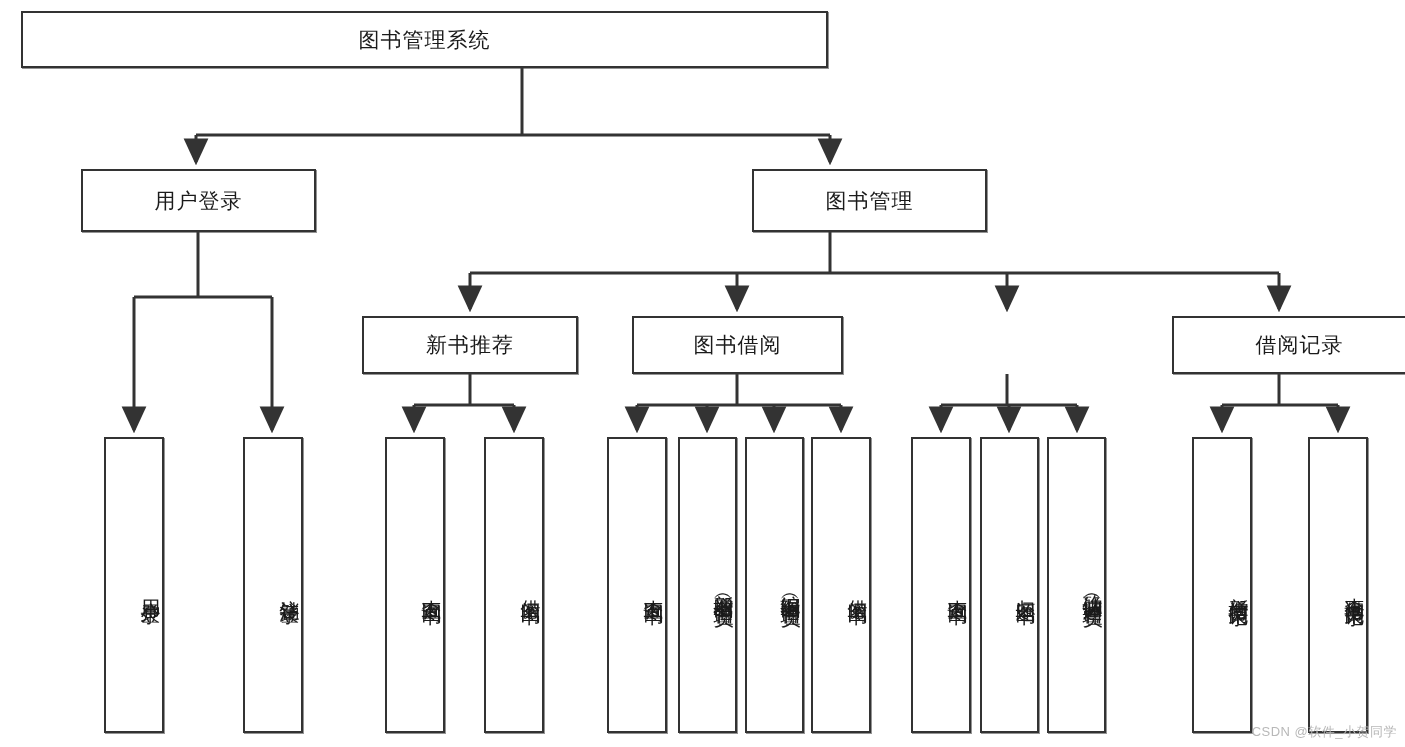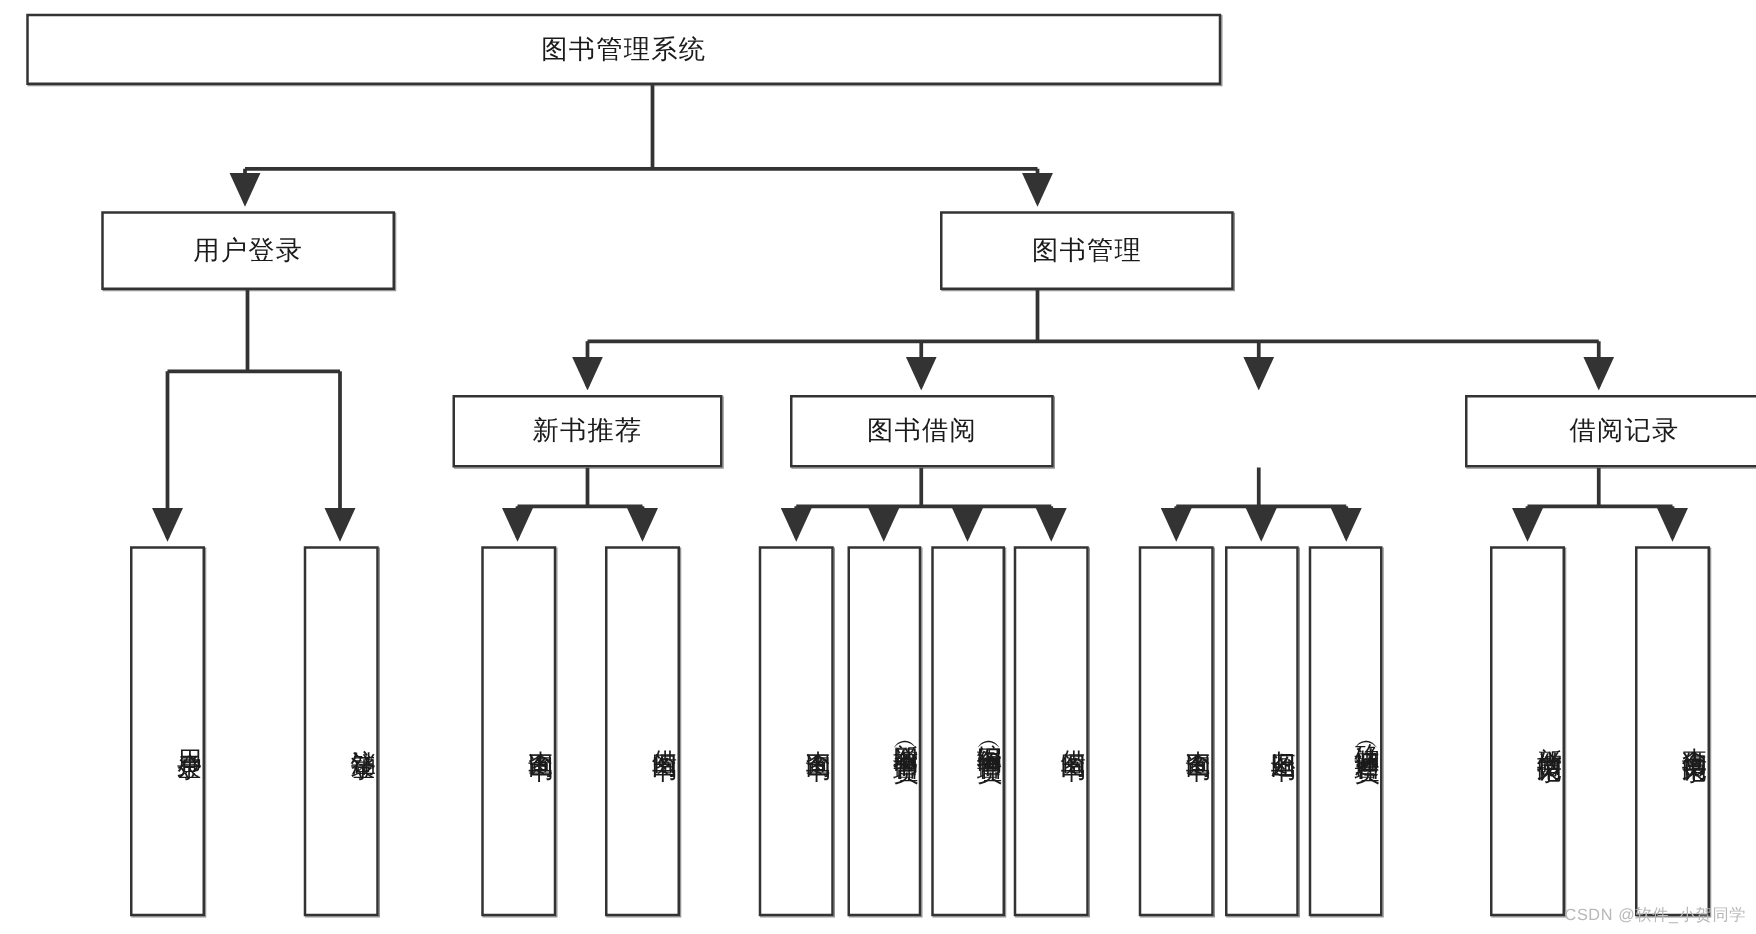--- a/index.html
+++ b/index.html
@@ -119,21 +119,21 @@
       <path d="M 1009 405 L 1009 430" marker-end="url(#arrow)"></path>
       <path d="M 1077 405 L 1077 430" marker-end="url(#arrow)"></path>
 
       <path d="M 1279 374 L 1279 405"></path>
       <path d="M 1222 405 L 1338 405"></path>
       <path d="M 1222 405 L 1222 430" marker-end="url(#arrow)"></path>
       <path d="M 1338 405 L 1338 430" marker-end="url(#arrow)"></path>
     </g>
   </svg>
 
-  <div class="node node-h" style="left:21px; top:11px; width:956px; height:57px;">
+  <div class="node node-h" style="left:21px; top:11px; width:807px; height:57px;">
     <span class="ntext">图书管理系统</span>
   </div>
 
   <div class="node node-h" style="left:81px; top:169px; width:235px; height:63px;">
     <span class="ntext">用户登录</span>
   </div>
   <div class="node node-h" style="left:712px; top:169px; width:235px; height:63px;margin-left:40px;">
     <span class="ntext">图书管理</span>
   </div>
 

